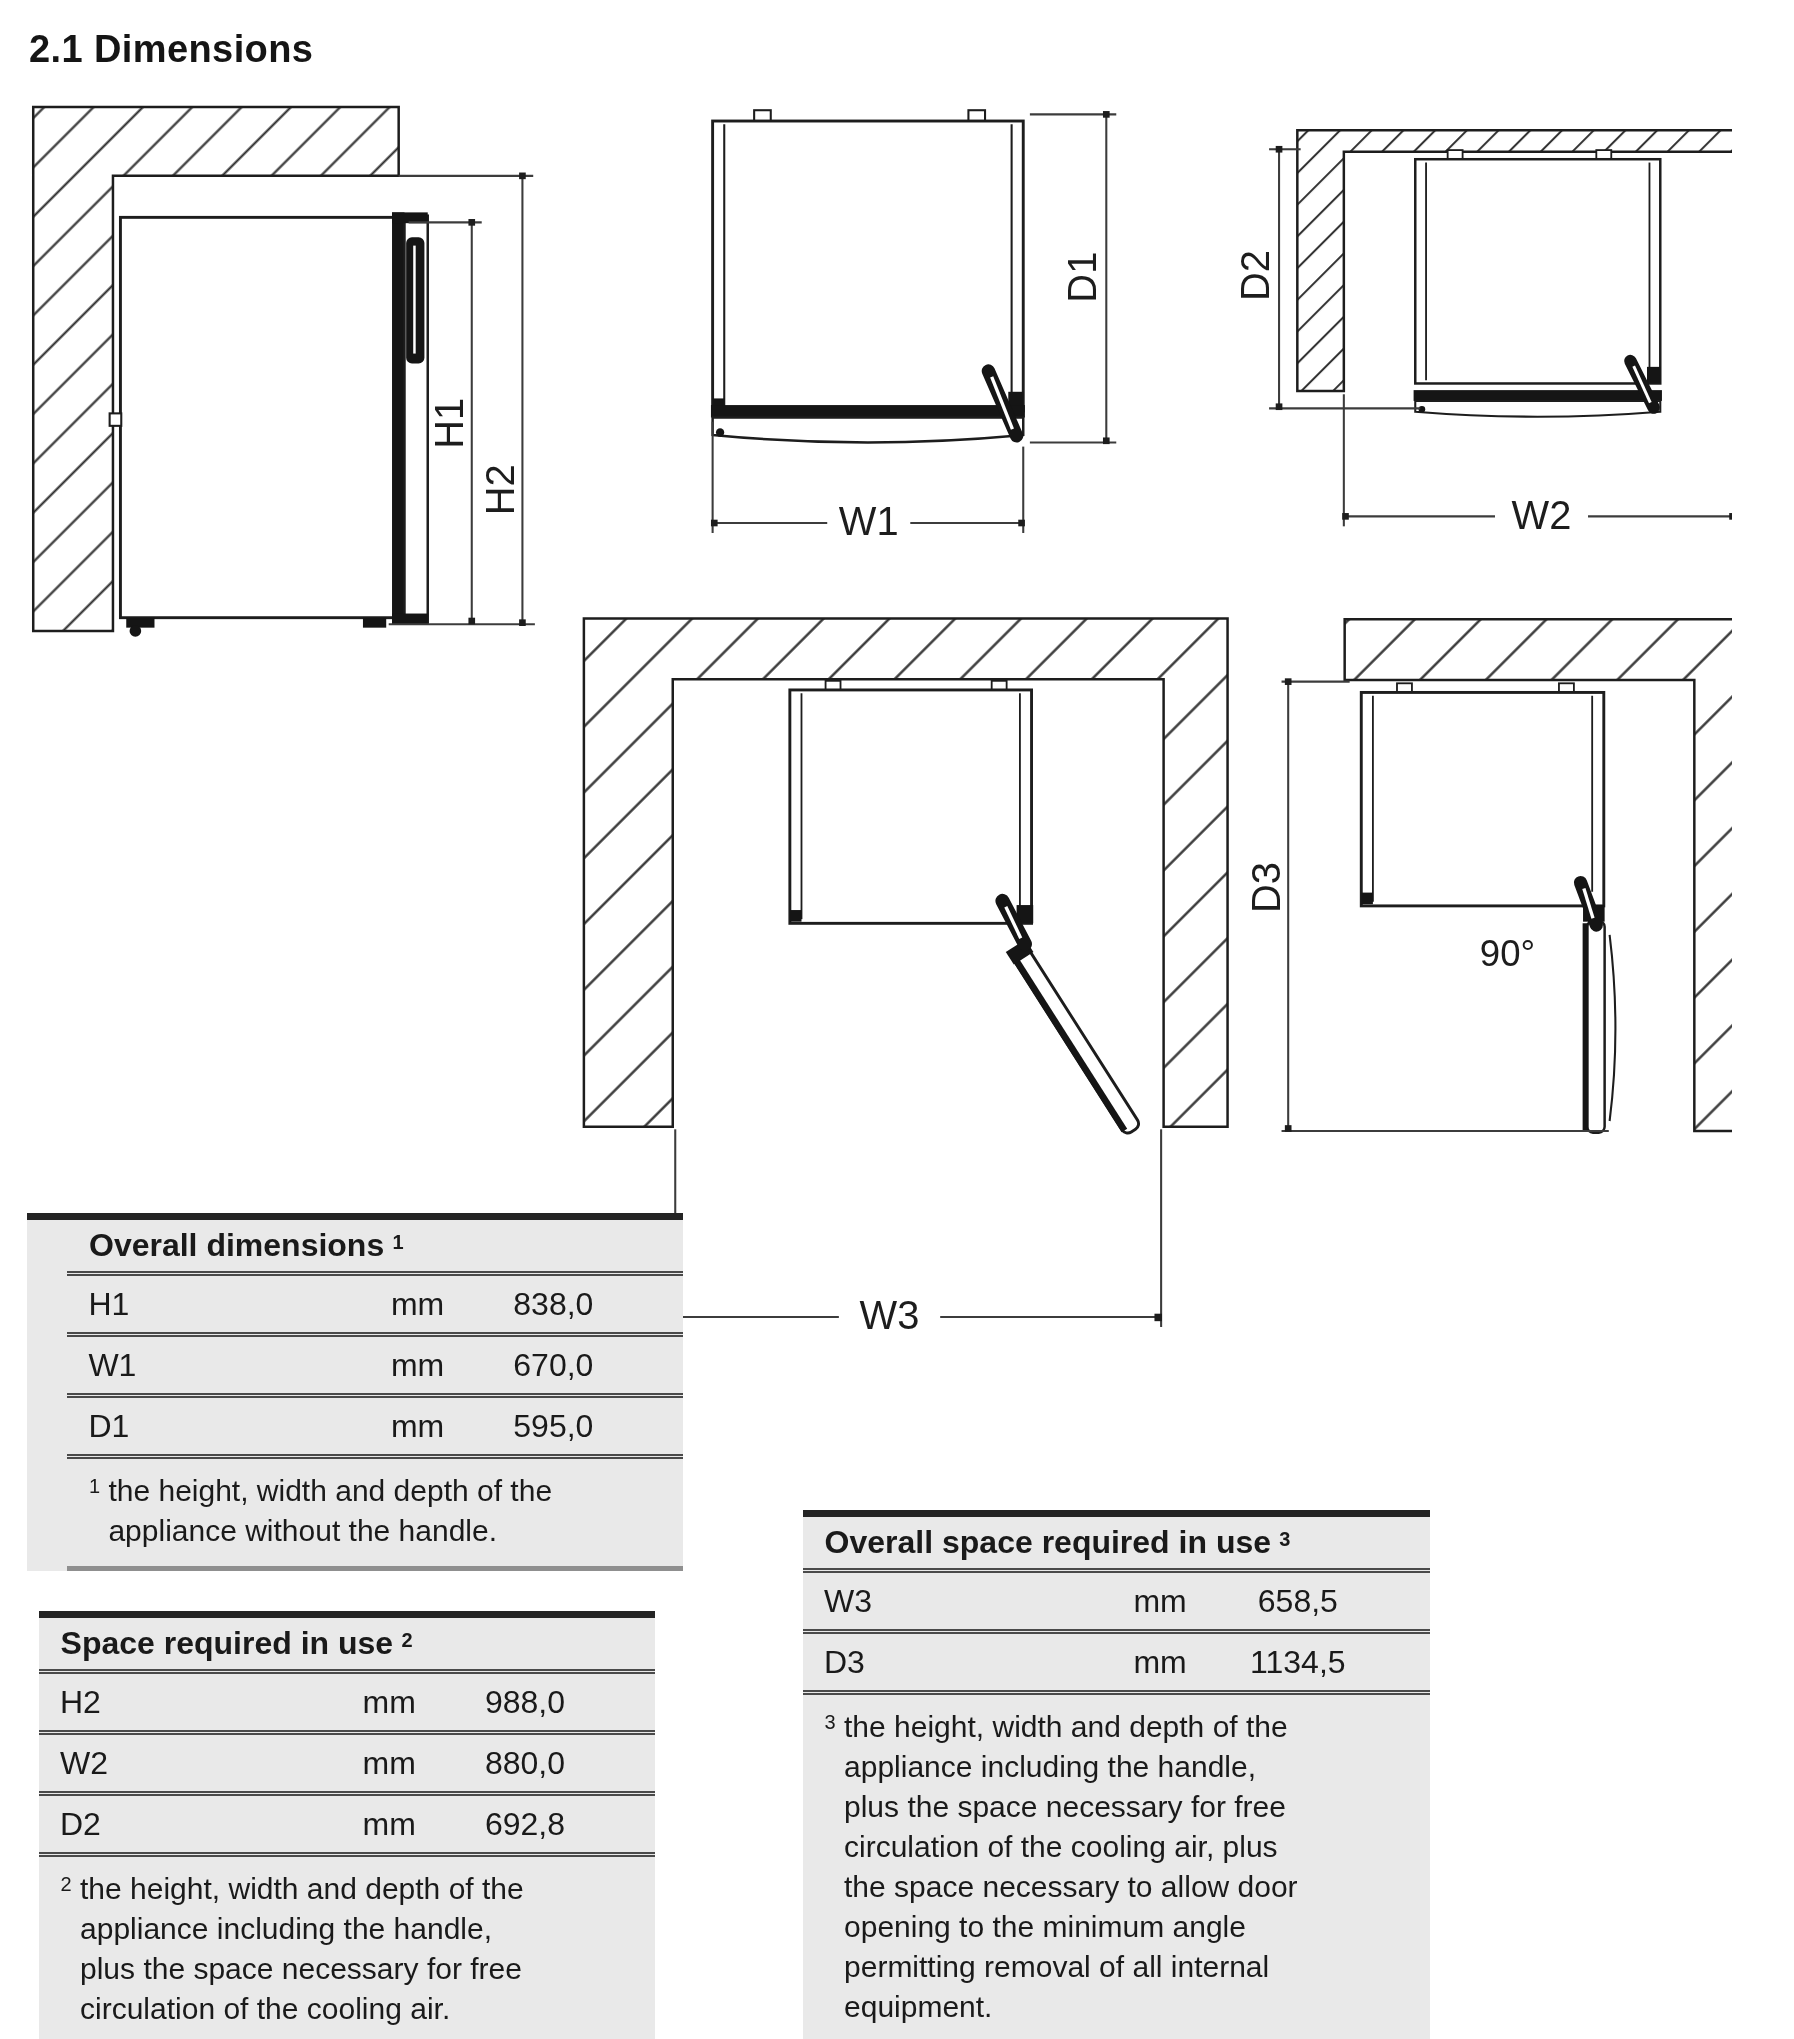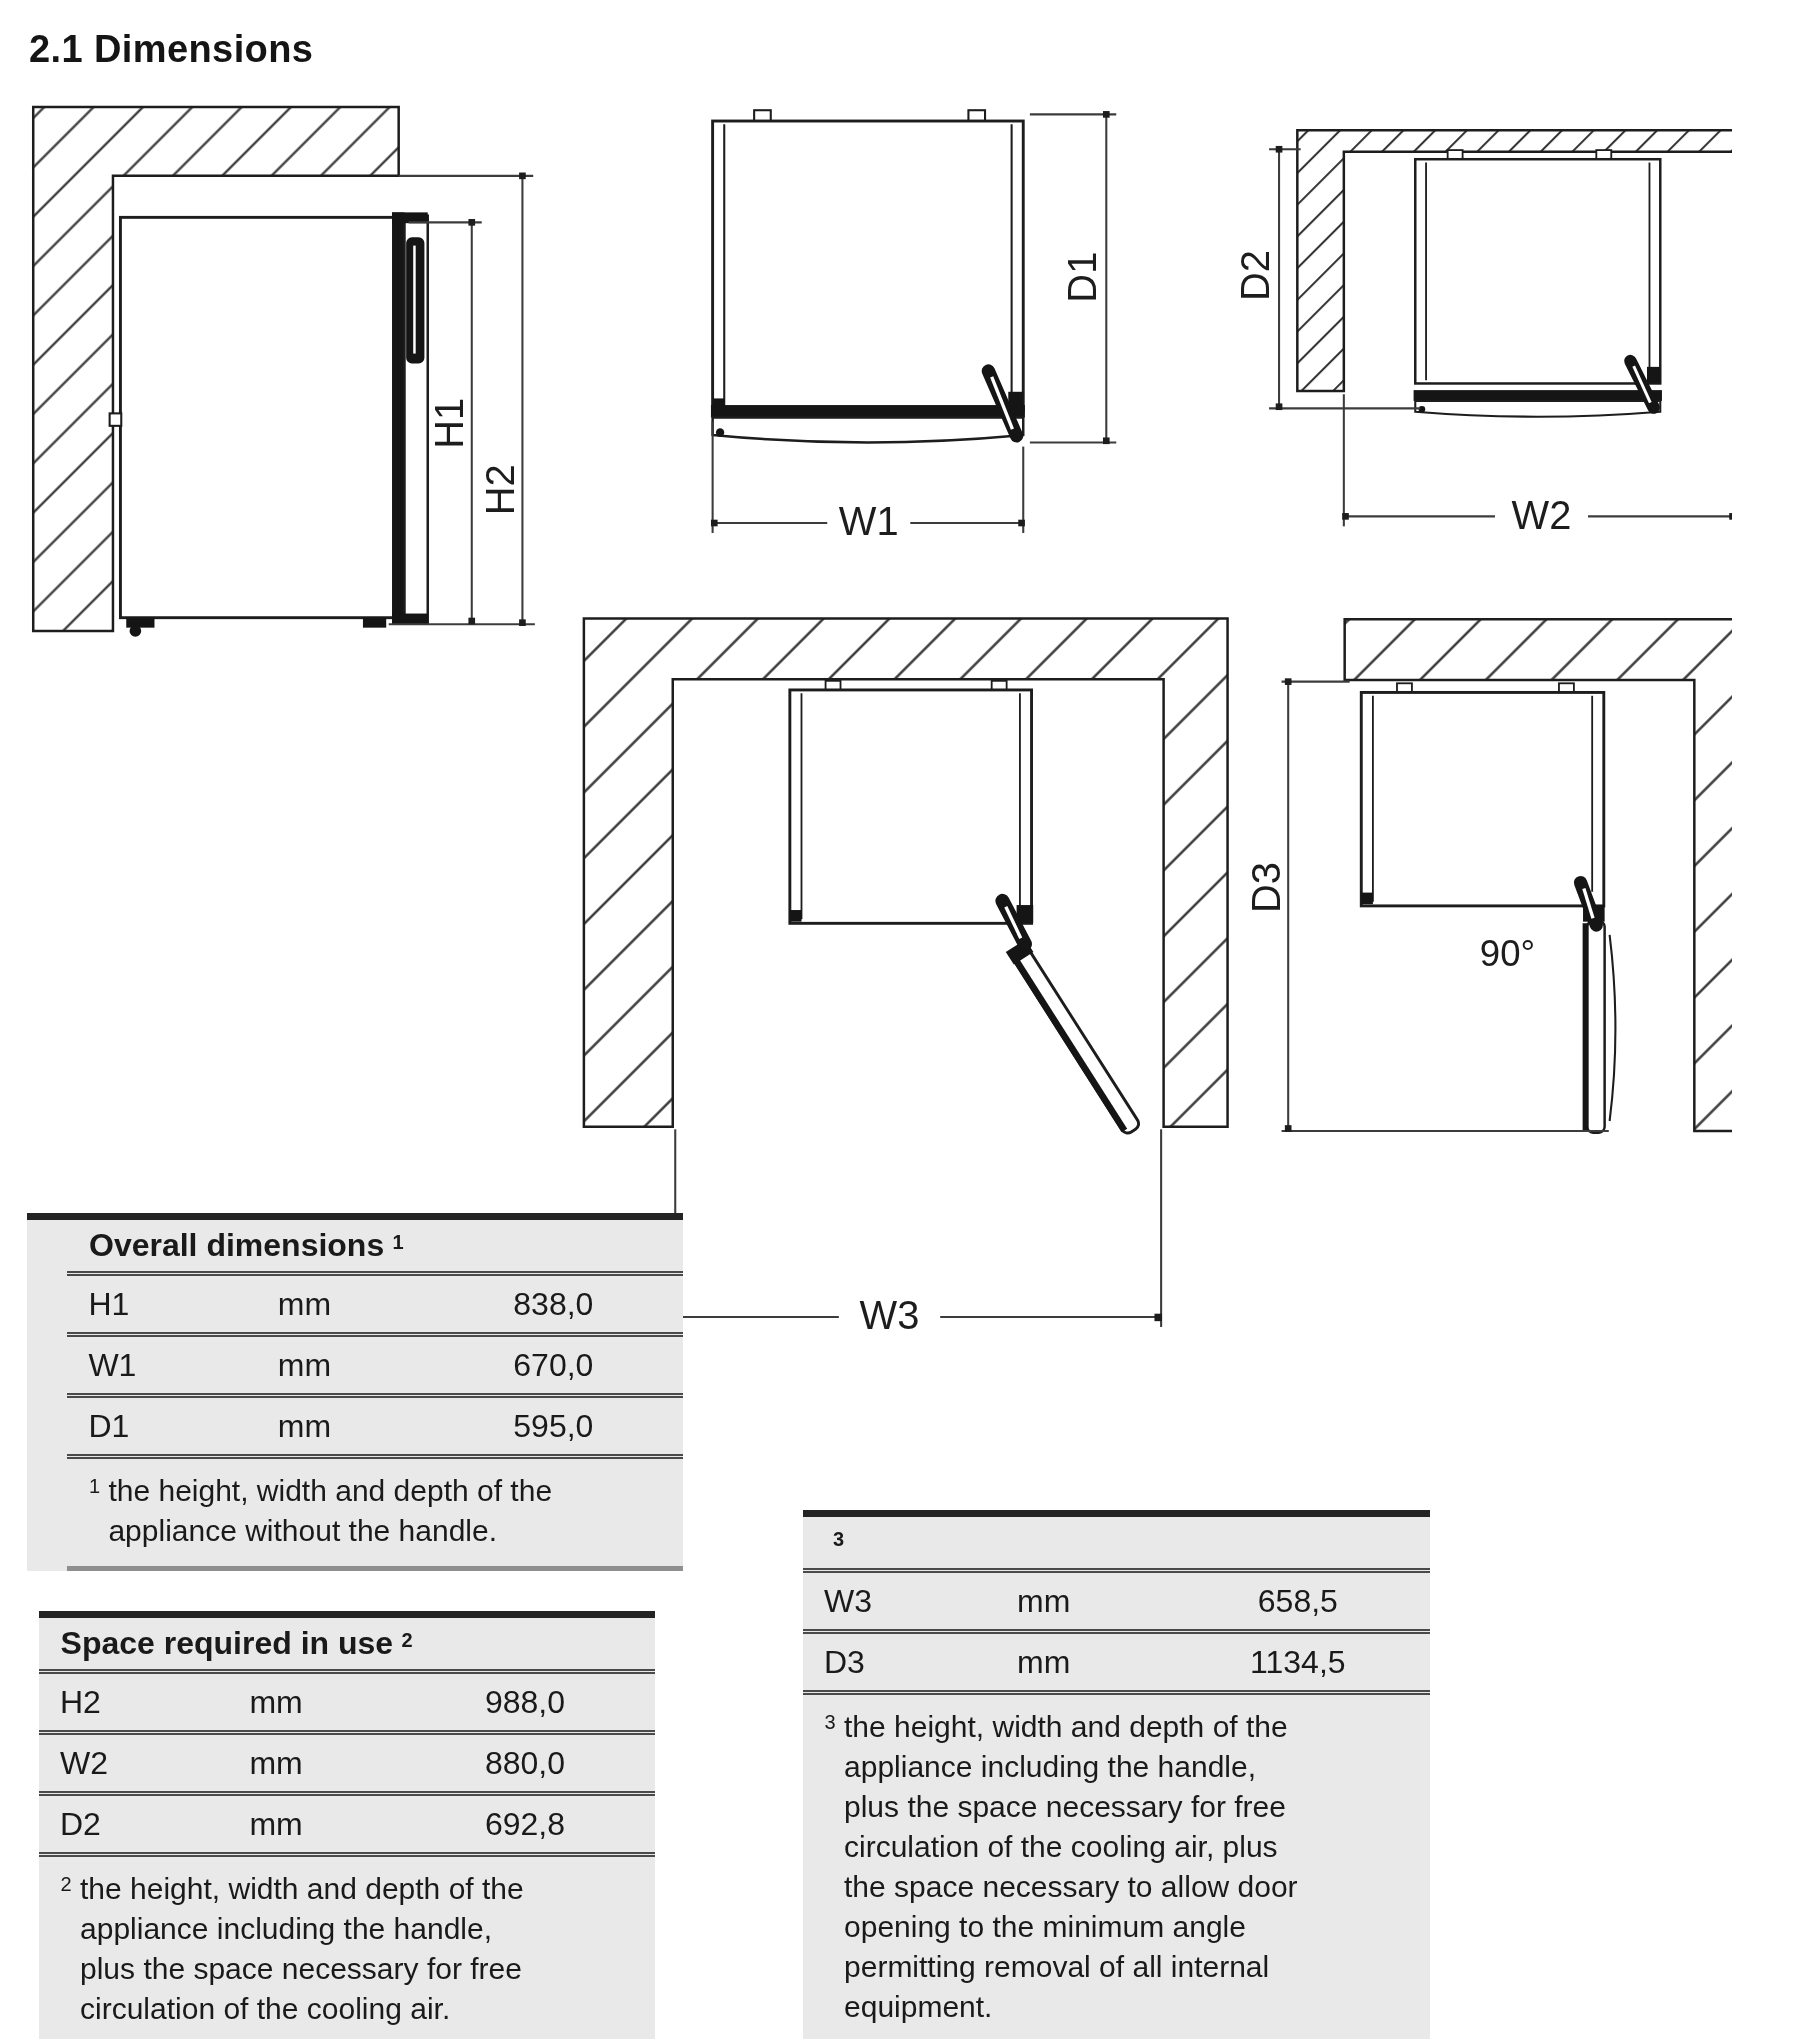--- a/index.html
+++ b/index.html
@@ -8,21 +8,21 @@
   .page-title { position:absolute; left:29px; top:0px; margin:0; font-size:38px; font-weight:bold; color:#151515; letter-spacing:0.4px; }
   svg.diagrams { position:absolute; left:0; top:0; }
 
   .tbl { position:absolute; background:#e9e9e9; border-top:7.5px solid #242424; }
   .tbl-head { height:51px; display:flex; align-items:center; padding-left:21.6px;
               font-size:32px; font-weight:bold; border-bottom:5px double #4a4a4a; }
   .tbl-head sup { font-size:20px; margin-left:8.3px; transform:translateY(-3.3px); font-weight:bold; }
   .tbl-row { height:56px; display:flex; align-items:center; font-size:32px;
              border-bottom:5px double #4a4a4a; padding:0 21px; }
   .tbl-row .c1 { width:33%; }
-  .tbl-row .c2 { width:29%; }
+  .tbl-row .c2 { width:29%;text-align:right; }
   .tbl-row .c3 { flex:1; text-align:center; }
   .tbl-fn { display:flex; gap:8.3px; padding:11.6px 18.3px 15px 21.6px; font-size:30px;
             line-height:40px; border-bottom:5px solid #8f8f8f; }
   .tbl-fn sup { font-size:20px; line-height:40px; transform:translateY(-5px); flex:0 0 auto; }
   .tbl-fn .fn-text { white-space:pre-line; }
 
   text { font-family:"Liberation Sans", sans-serif; fill:#1d1d1d; }
 </style>
 </head>
 <body>
@@ -250,20 +250,21 @@
       <sup>2</sup>
       <div class="fn-text">the height, width and depth of the
 appliance including the handle,
 plus the space necessary for free
 circulation of the cooling air.</div>
     </div>
   </div>
 
   <div class="tbl" style="left:803px; top:1482px; width:627px;">
     <div class="tbl-head">
+      <span>Overall space required in use</span>
         <sup>3</sup>
     </div>
     <div class="tbl-row">
       <span class="c1">W3</span>
       <span class="c2">mm</span>
       <span class="c3">658,5</span>
     </div>
     <div class="tbl-row">
       <span class="c1">D3</span>
       <span class="c2">mm</span>

